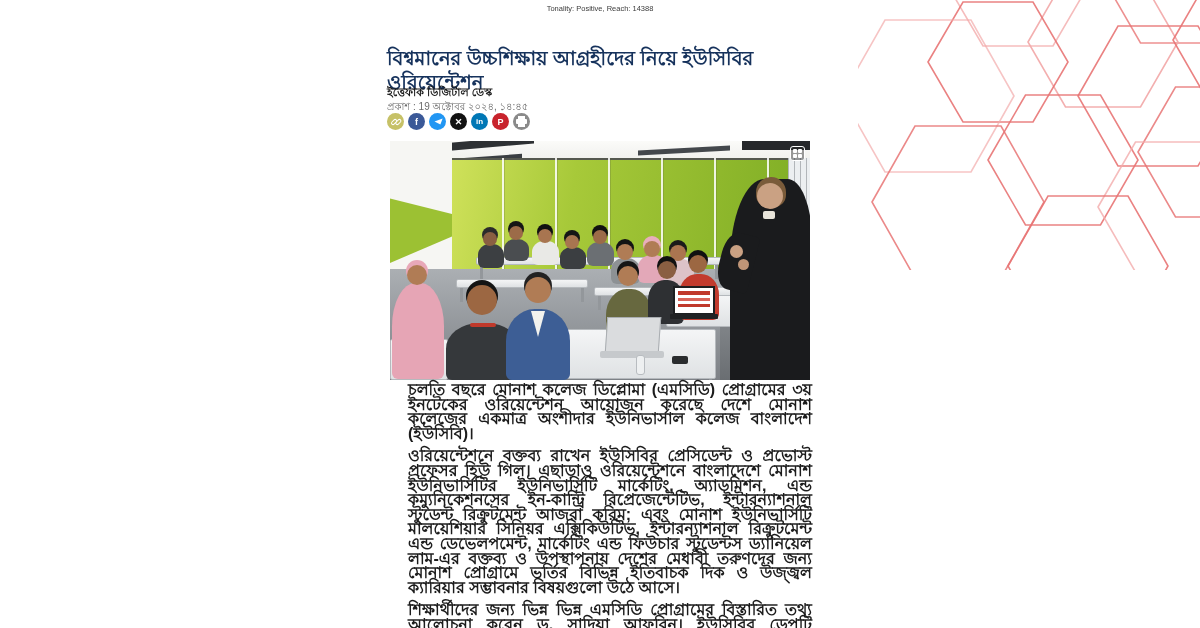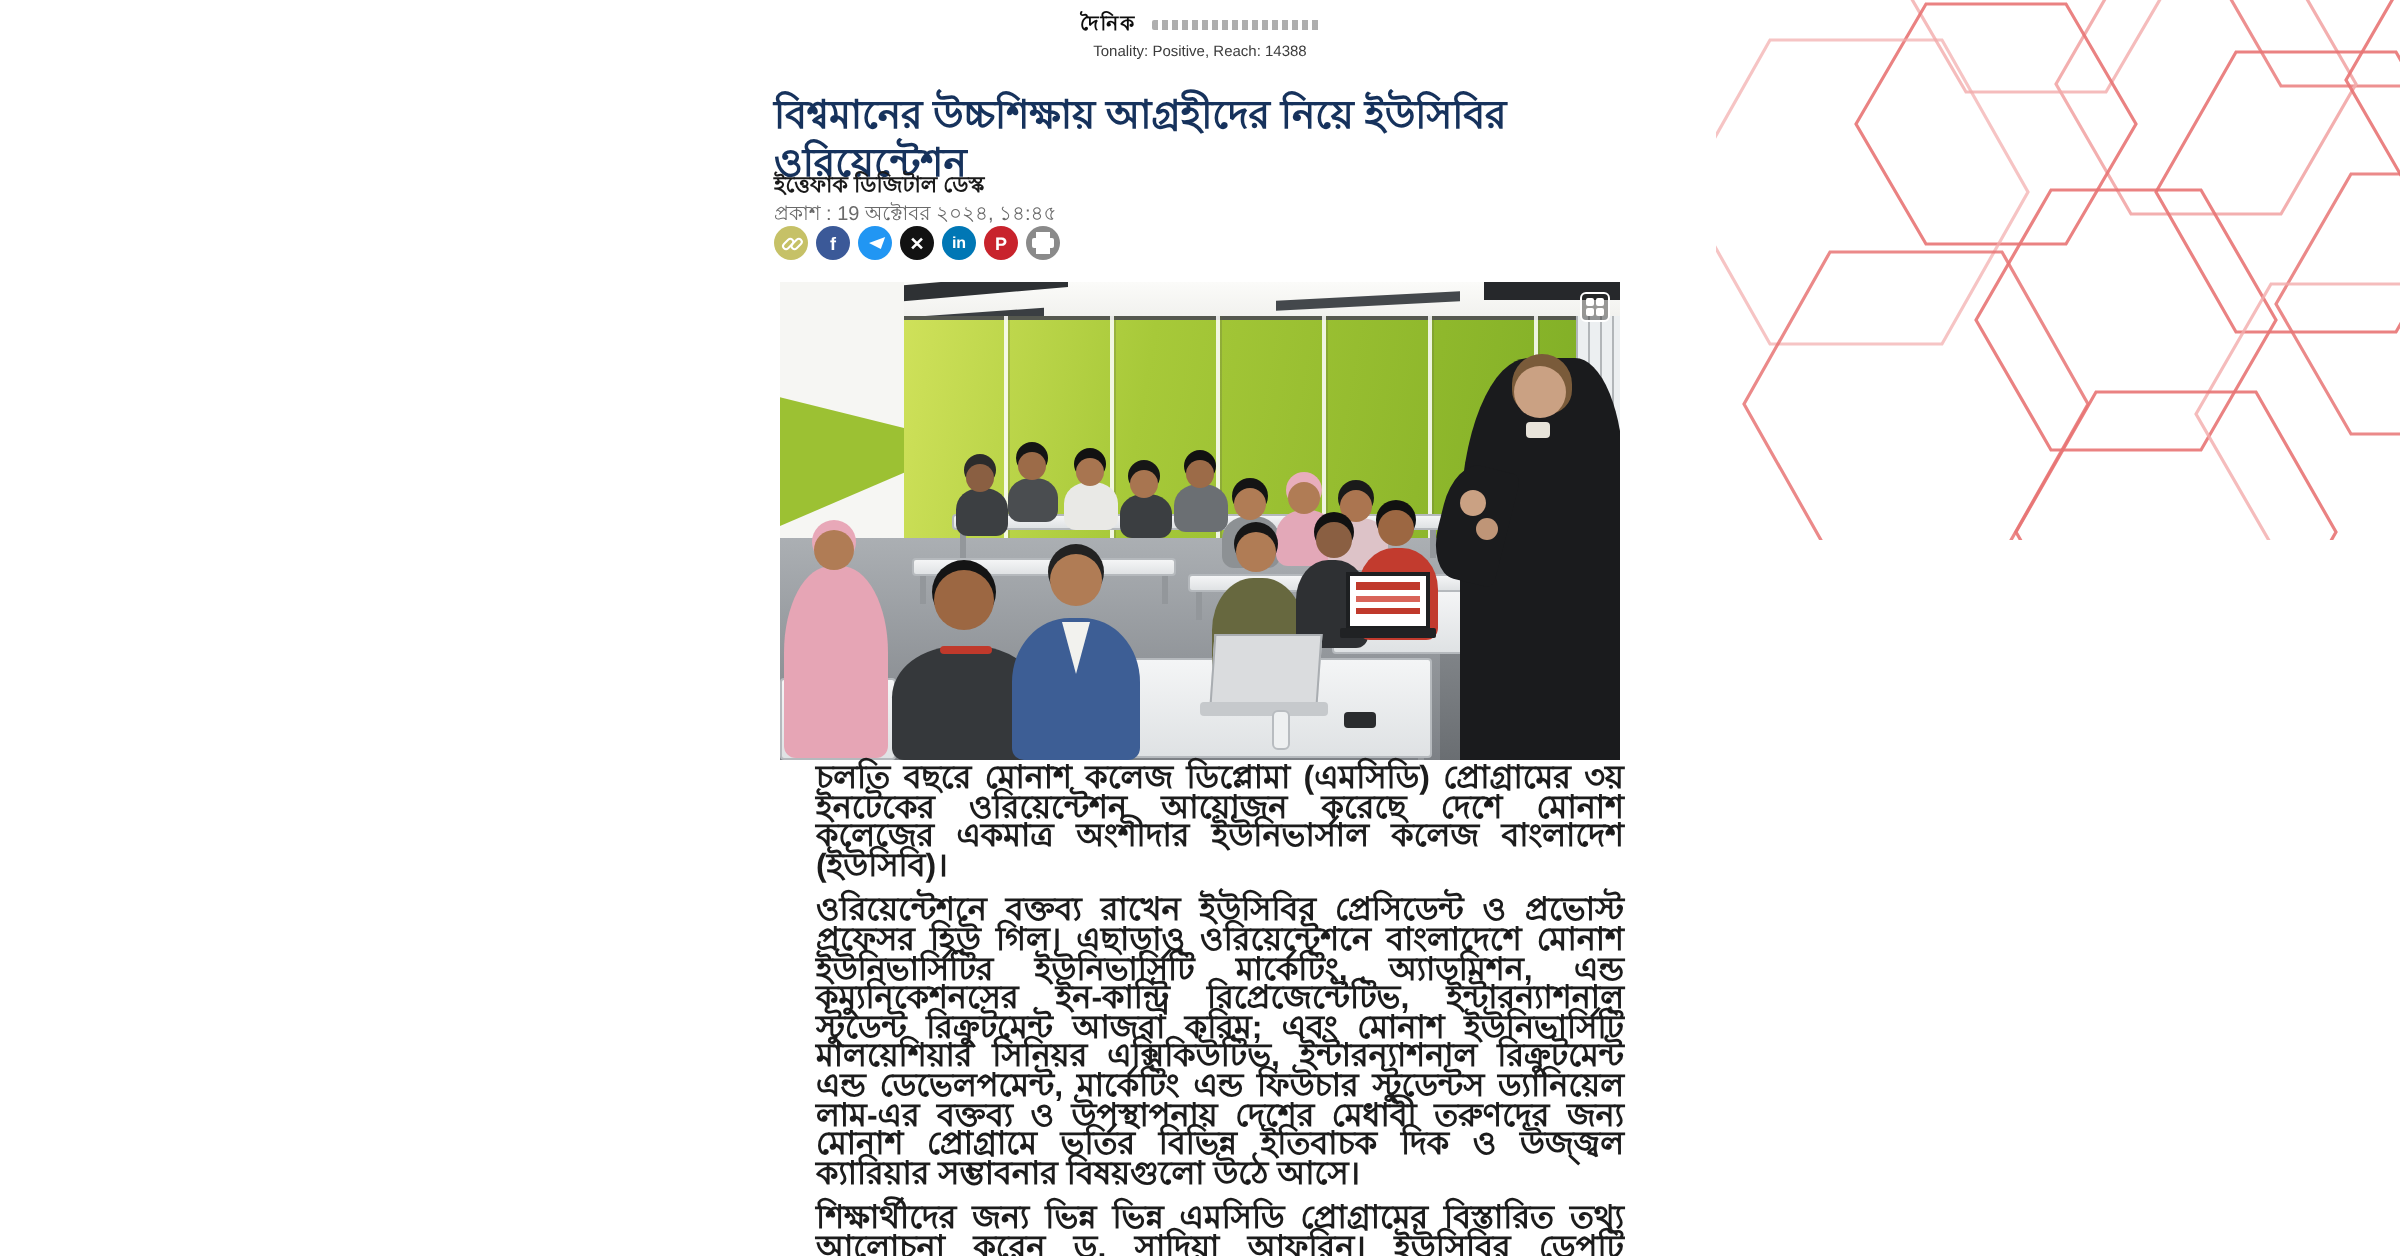--- a/index.html
+++ b/index.html
@@ -75,24 +75,20 @@
         <polygon points="280.0,152.0 317.5,87.0 392.5,87.0 430.0,152.0 392.5,217.0 317.5,217.0" fill="none" stroke="#e87474" stroke-width="1.6" opacity="0.85"></polygon>
         <polygon points="14.0,202.0 57.0,126.0 143.0,126.0 186.0,202.0 143.0,278.0 57.0,278.0" fill="none" stroke="#e87474" stroke-width="1.6" opacity="0.85"></polygon>
         <polygon points="240.0,207.0 277.5,142.0 352.5,142.0 390.0,207.0 352.5,272.0 277.5,272.0" fill="none" stroke="#f2abab" stroke-width="1.6" opacity="0.8"></polygon>
         <polygon points="150.0,266.0 190.0,196.0 270.0,196.0 310.0,266.0 270.0,336.0 190.0,336.0" fill="none" stroke="#e87474" stroke-width="1.6" opacity="0.9"></polygon>
       </svg>
   </div>
 
   <div id="column">
 
     <div id="masthead">
-      <div id="masthead-top">
-        <span id="daily-label">দৈনিক</span>
-        <span id="masthead-tagline"></span>
-      </div>
       <div class="meta-line">Tonality: Positive,  Reach: 14388</div>
     </div>
 
     <h1 id="headline">বিশ্বমানের উচ্চশিক্ষায় আগ্রহীদের নিয়ে ইউসিবির ওরিয়েন্টেশন</h1>
     <div id="byline">ইত্তেফাক ডিজিটাল ডেস্ক</div>
     <div id="published">প্রকাশ : 19 অক্টোবর ২০২৪, ১৪:৪৫</div>
 
     <div id="share-row">
       <div class="share-btn" style="background: rgb(198, 193, 103);">
         <span class="chain-a"></span>

